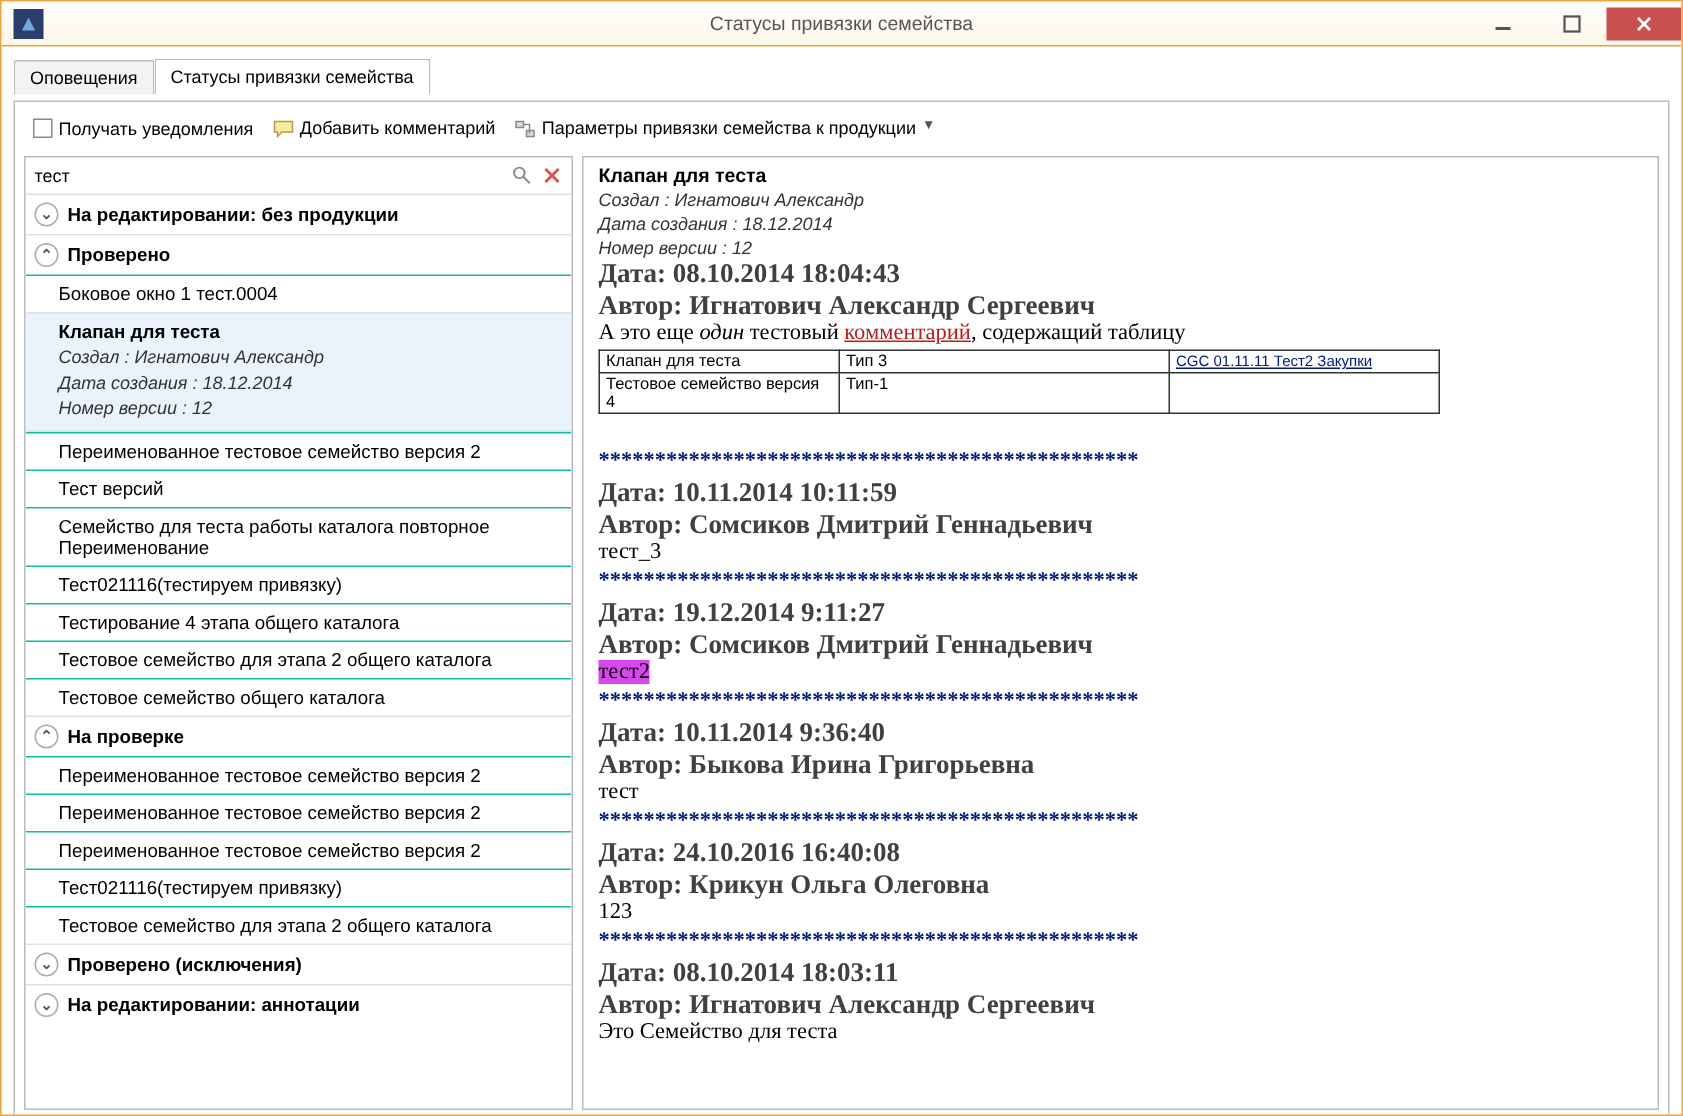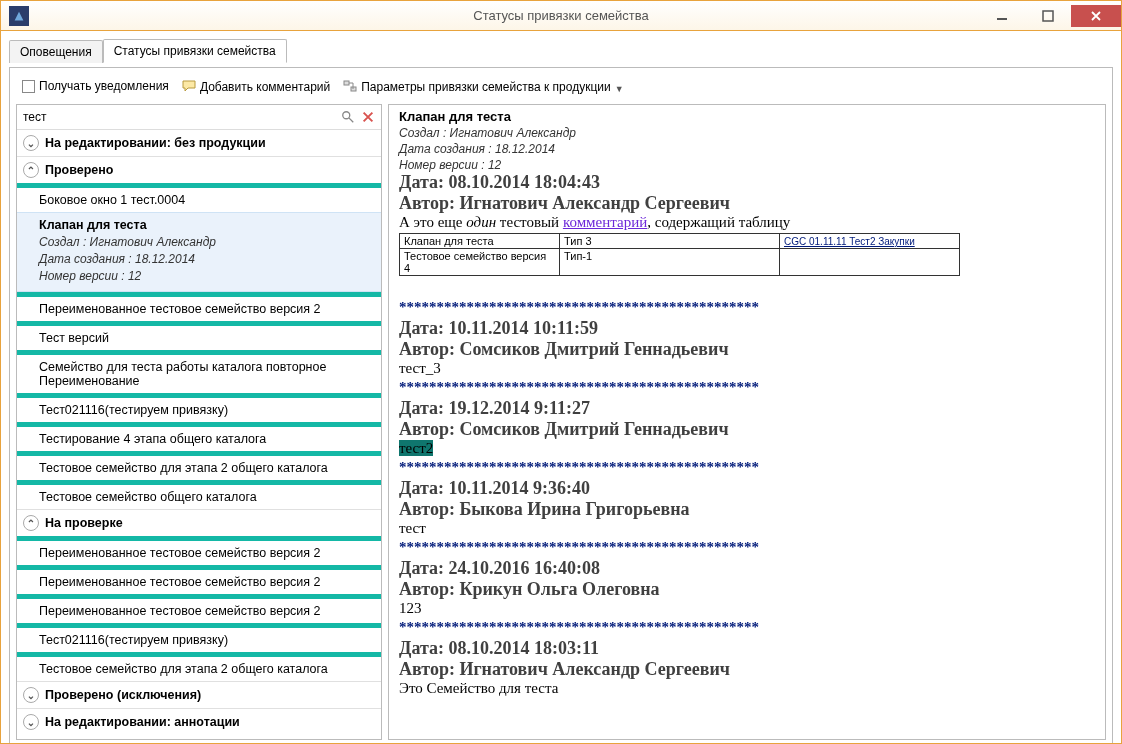--- a/index.html
+++ b/index.html
@@ -11,43 +11,43 @@
 .titlebar .title { color:#555; font-size:13px; position:absolute; left:50%; transform:translateX(-50%); }
 .winbtn { width:46px; height:22px; display:flex; align-items:center; justify-content:center; cursor:pointer; }
 .winbtn.close{ background:#c8504e; color:#fff; width:50px; height:22px;}
 .window-body{ padding:6px 8px 8px 8px; height:712px;}
 .tabs { display:flex; align-items:flex-end; height:26px; margin-bottom:4px;text-align:center;}
 .tab { padding:4px 10px; border:1px solid #bbb; border-bottom:none; background:#f3f3f3; cursor:pointer; font-size:12px; border-radius:2px 2px 0 0;}
 .tab.active{ background:#fff; border-bottom:1px solid #fff; position:relative; z-index:2;}
 .tab-panel{ border:1px solid #bbb; height:678px; padding:6px; position:relative;}
 .toolbar{ display:flex; align-items:center; gap:4px; margin-bottom:6px; padding:2px;}
 .toolbar .chk{ width:13px; height:13px; border:1px solid #888; background:#fff; display:inline-block; margin-right:4px;}
-.toolbar .tbtn{ display:flex; align-items:flex-end; cursor:pointer; padding:2px 4px;}
+.toolbar .tbtn{ display:flex; align-items:flex-start; cursor:pointer; padding:2px 4px;}
 .tool-icon{ width:16px; height:16px; margin-right:3px; display:inline-flex; align-items:center; justify-content:center;}
 .split{ display:flex; height:636px; gap:6px;}
 .left{ flex:0 0 366px; border:1px solid #bbb; display:flex; flex-direction:column; overflow:hidden;}
 .right{ flex:1; border:1px solid #bbb; padding:4px 10px; overflow-y:auto; font-family:"Times New Roman",serif; font-size:15px;}
 .searchrow{ display:flex; align-items:center; border-bottom:1px solid #ddd; padding:2px 4px;}
 .searchrow input{ flex:1; border:none; outline:none; font-size:12px; padding:3px 2px;}
 .icon-btn{ width:18px; height:18px; display:flex; align-items:center; justify-content:center; cursor:pointer; margin-left:2px;}
 .tree{ overflow-y:auto; flex:1;}
 .group-hdr{ display:flex; align-items:center; padding:5px 6px; border-top:1px solid #e0e0e0; cursor:pointer; font-weight:bold; font-size:12.5px;}
 .group-hdr:first-child{border-top:none;}
 .chev{ width:16px; height:16px; border:1px solid #aaa; border-radius:50%; display:flex; align-items:center; justify-content:center; margin-right:6px; font-size:10px; color:#555;}
-.item{ padding:5px 8px 5px 22px; border-top:5px solid #14b8a6; cursor:pointer; font-size:12.5px;}
+.item{ padding:5px 8px 5px 22px; border-top:1px solid #14b8a6; cursor:pointer; font-size:12.5px;}
 .item.selected{ background:#eaf2fb; border-top:1px solid #cfe3f5; border-bottom:1px solid #cfe3f5; padding-bottom:8px;}
 .item.selected .title-line{font-weight:bold;}
 .item .meta{ font-style:italic; color:#333; margin-top:3px; font-size:12px;}
 .right .hdr-title{ font-weight:bold; font-family:"Segoe UI",sans-serif; font-size:13px;}
 .right .hdr-meta{ font-style:italic; font-family:"Segoe UI",sans-serif; font-size:12px; color:#333; margin-top:2px;}
 .entry-date, .entry-author{ color:#404040; font-weight:bold; font-size:18px;}
 .entry-body{ margin-bottom:2px; font-size:15px;}
-.entry-body a{color:#6d28d9; text-decoration:underline;}
+.entry-body a{color:#b91c1c; text-decoration:underline;}
 .stars{ color:#001a7a; font-weight:bold; font-size:15px; letter-spacing:0px; margin:2px 0;}
-.highlight{ background:#0f766e;}
+.highlight{ background:#d946ef;}
 table.inner{ border-collapse:collapse; font-size:11px; font-family:"Segoe UI",sans-serif; margin:2px 0 4px 0;}
 table.inner td{ border:1px solid #333; padding:1px 4px; vertical-align:top;}
 table.inner td.link a{color:#001a7a; font-size:10px;}
 .dropdown-arrow{font-size:9px; color:#555; margin-left:4px;}
 </style>
 </head>
 <body>
 
 <div class="titlebar">
   <div class="app-icon">

